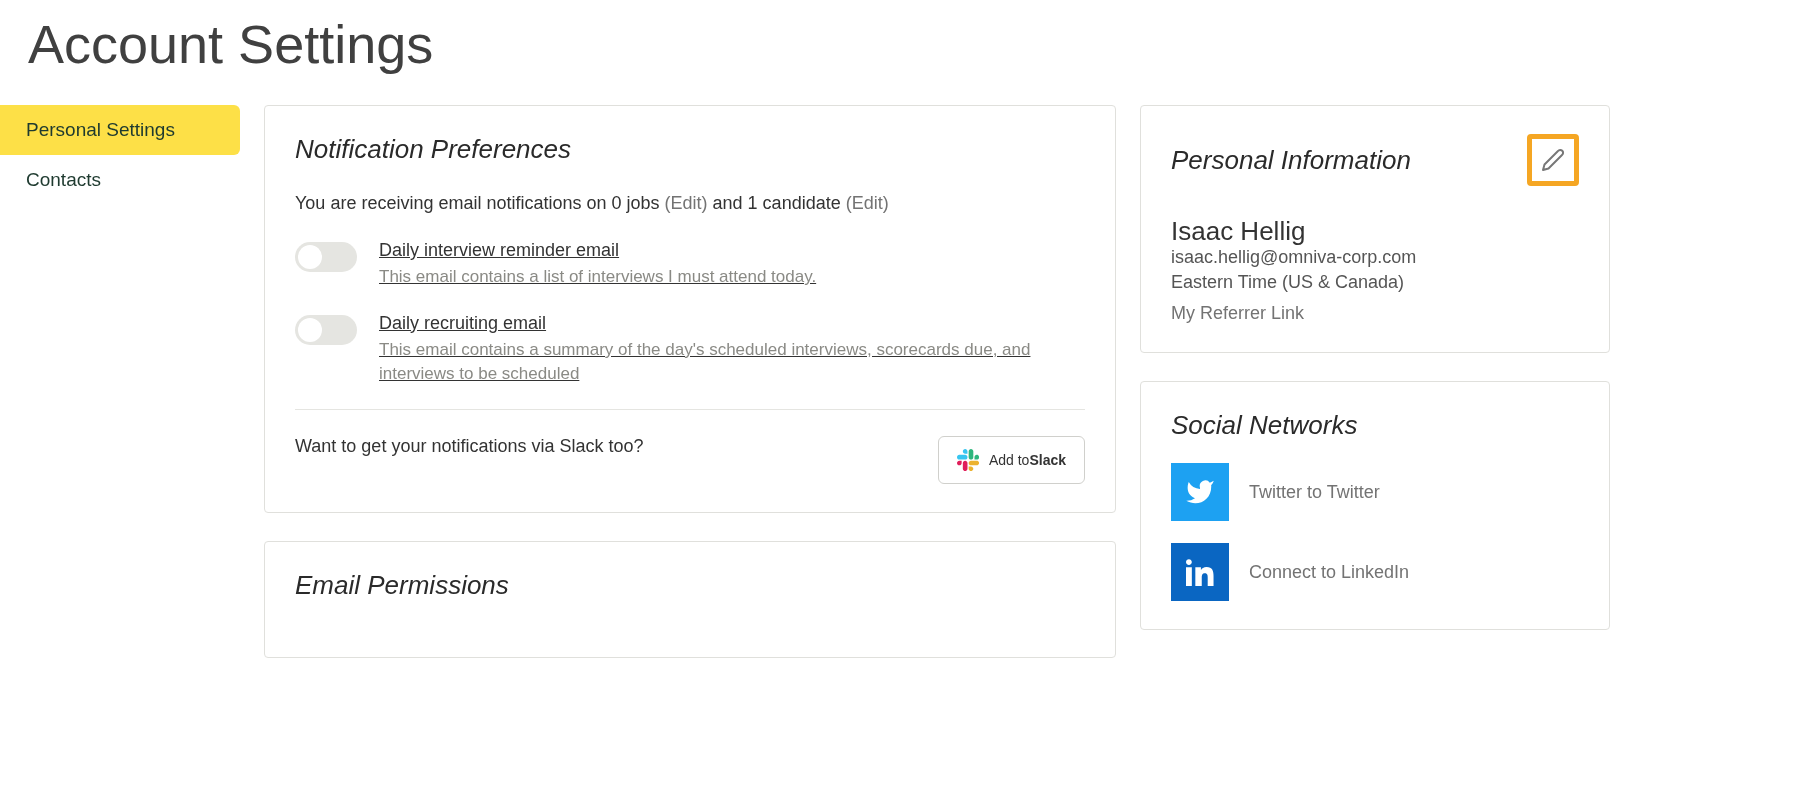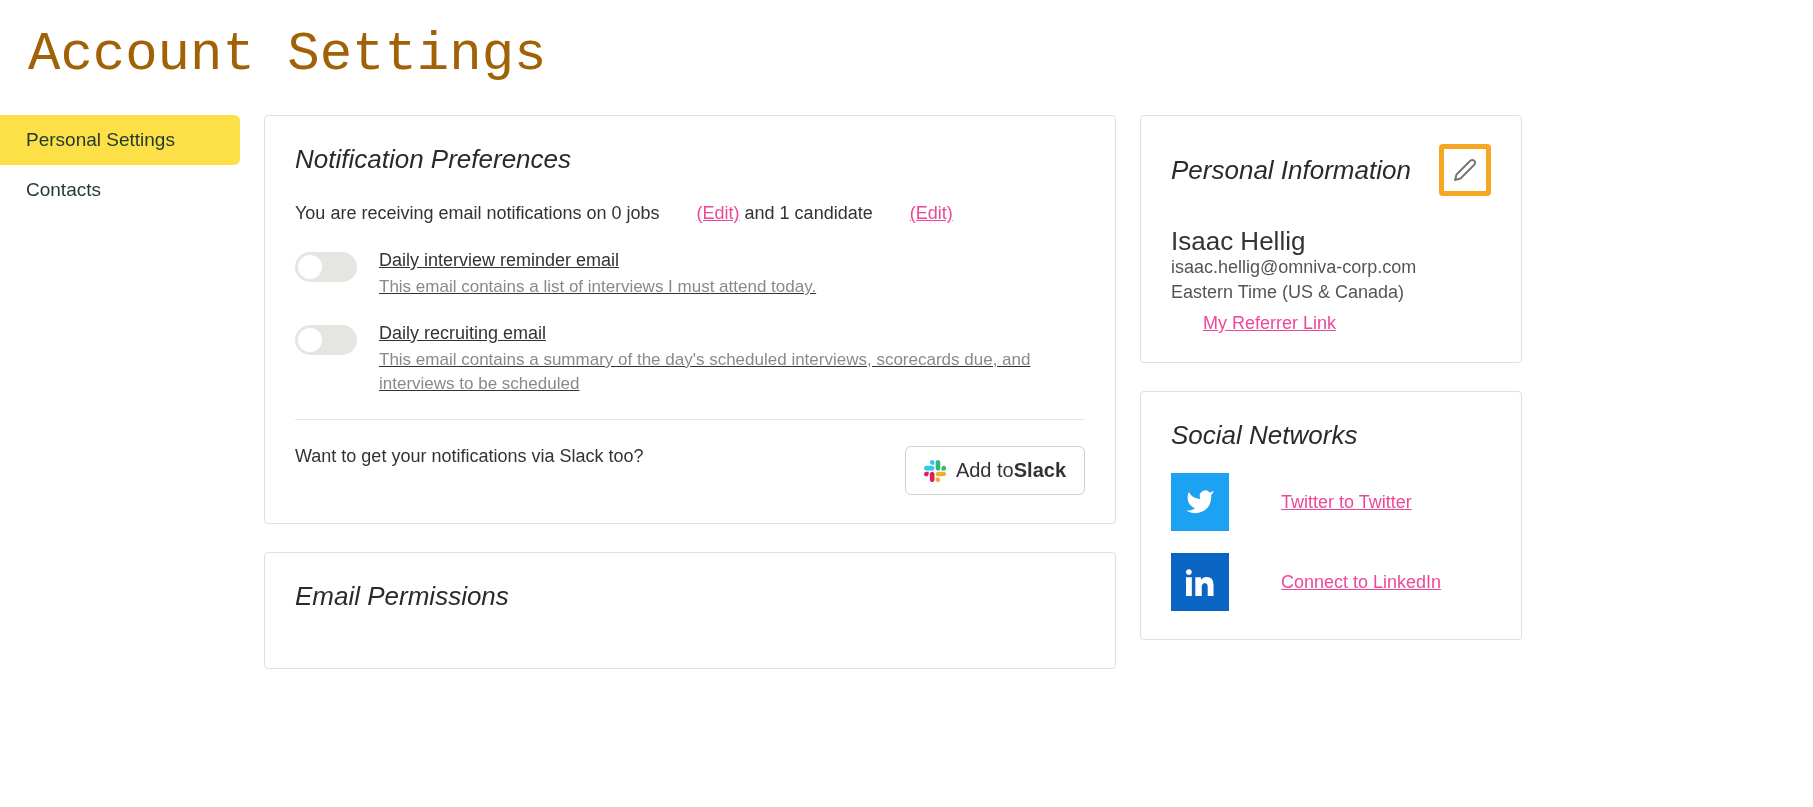--- a/index.html
+++ b/index.html
@@ -3,25 +3,25 @@
   <meta charset="utf-8">
   <style>
     * { box-sizing: border-box; margin: 0; padding: 0; }
     body {
       font-family: -apple-system, BlinkMacSystemFont, "Segoe UI", Helvetica, Arial, sans-serif;
       background: #fff;
       color: #333;
       width: 1813px;
     }
     .page-title {
-      font-family: Liberation Mono, monospace;
+      font-family: Liberation Sans, sans-serif;
       font-size: 54px;
       font-weight: 400;
-      color: #a16207;
-      padding: 24px 0 30px 28px;
+      color: #404040;
+      padding: 13px 0 30px 28px;
     }
     .layout {
       display: flex;
       align-items: flex-start;
       padding: 0 28px 40px 0;
     }
     
     .sidebar {
       width: 240px;
       flex-shrink: 0;
@@ -56,24 +56,22 @@
       color: #2a2a2a;
       margin-bottom: 28px;
       font-style: italic;
     }
     .notif-line {
       font-size: 18px;
       color: #333;
       margin-bottom: 26px;
     }
     .link {
-      color: #ec4899;
-      text-decoration: underline;
-      cursor: pointer;
-      margin-left: 32px;
+      color: #737373;
+      cursor: pointer;
     }
     .pref-row {
       display: flex;
       align-items: flex-start;
       margin-bottom: 24px;
       text-decoration: underline;
     }
     .toggle {
       width: 62px;
       height: 30px;
@@ -104,29 +102,29 @@
       justify-content: space-between;
       gap: 20px;
     }
     .slack-text { font-size: 18px; color: #333; }
     .slack-btn {
       display: flex;
       align-items: center;
       border: 1px solid #d0d0cc;
       border-radius: 6px;
       padding: 12px 18px;
-      font-size: 20px;
+      font-size: 14px;
       color: #333;
       cursor: pointer;
       background: #fff;
     }
     .slack-icon { width: 22px; height: 22px; margin-right: 10px; position: relative; }
     
     .aside {
-      width: 382px;
+      width: 470px;
       flex-shrink: 0;
     }
     .aside .card h2 { margin-bottom: 0; }
     .aside-head {
       display: flex;
       justify-content: space-between;
       align-items: center;
       margin-bottom: 30px;
     }
     .edit-btn {

